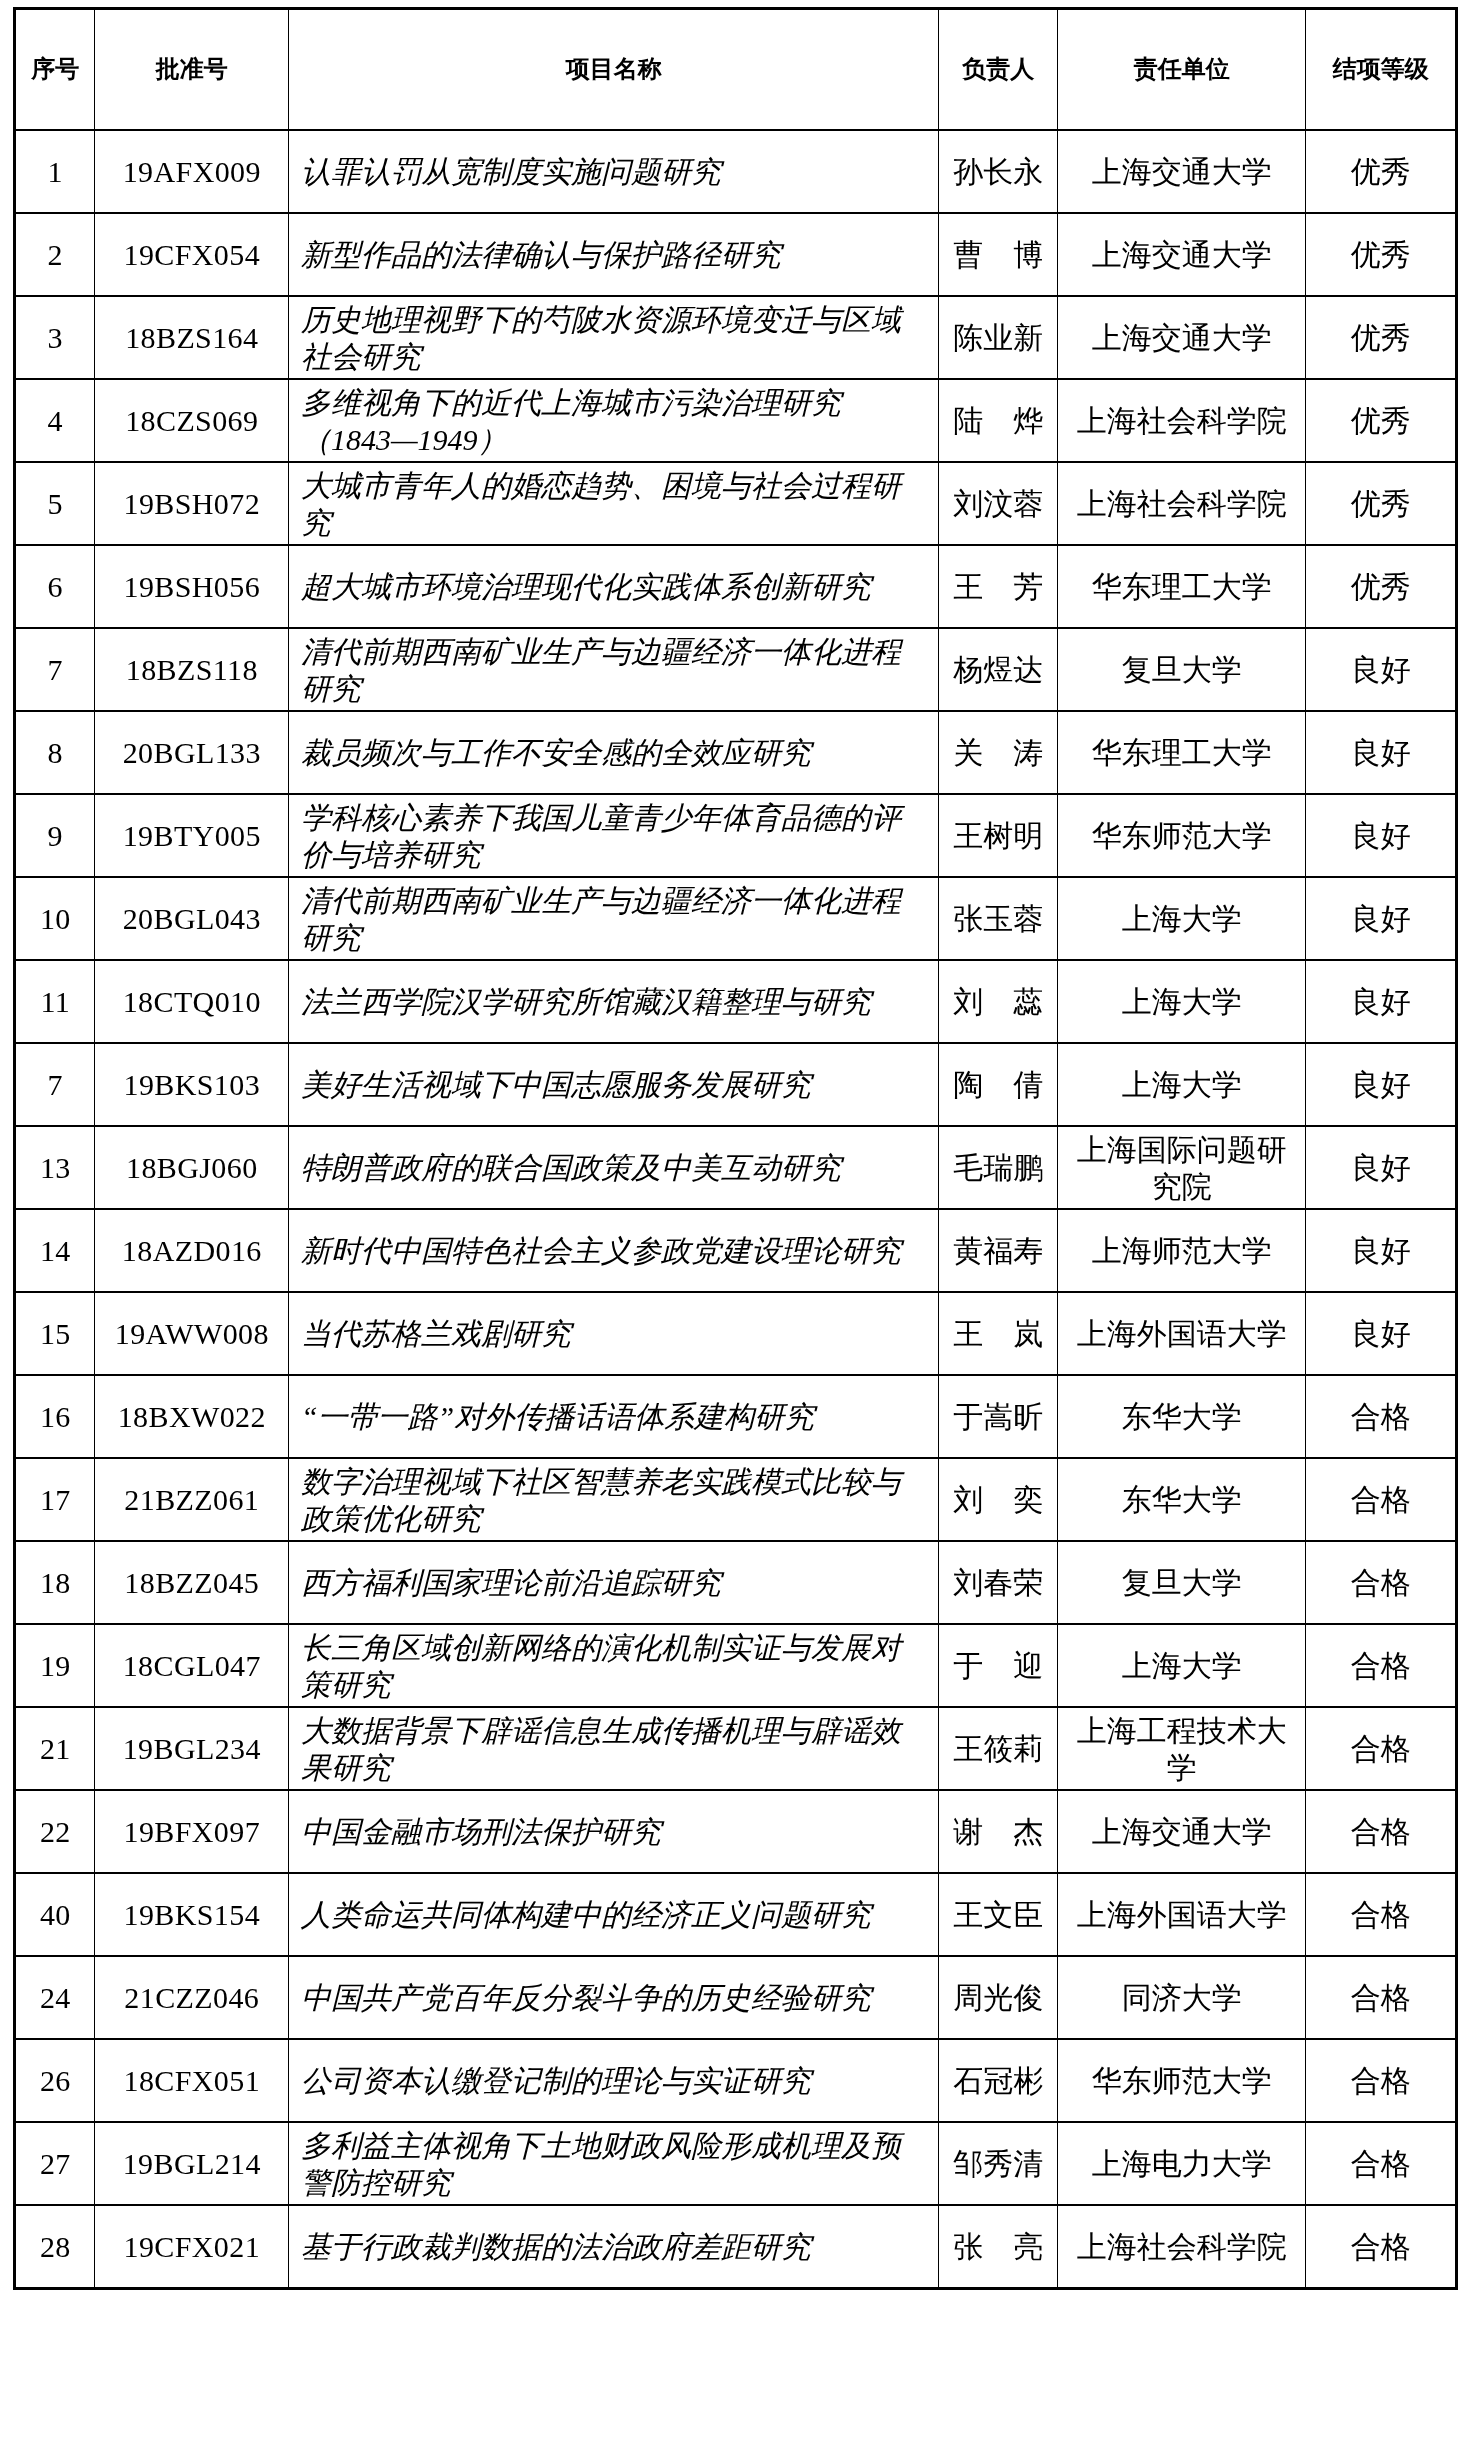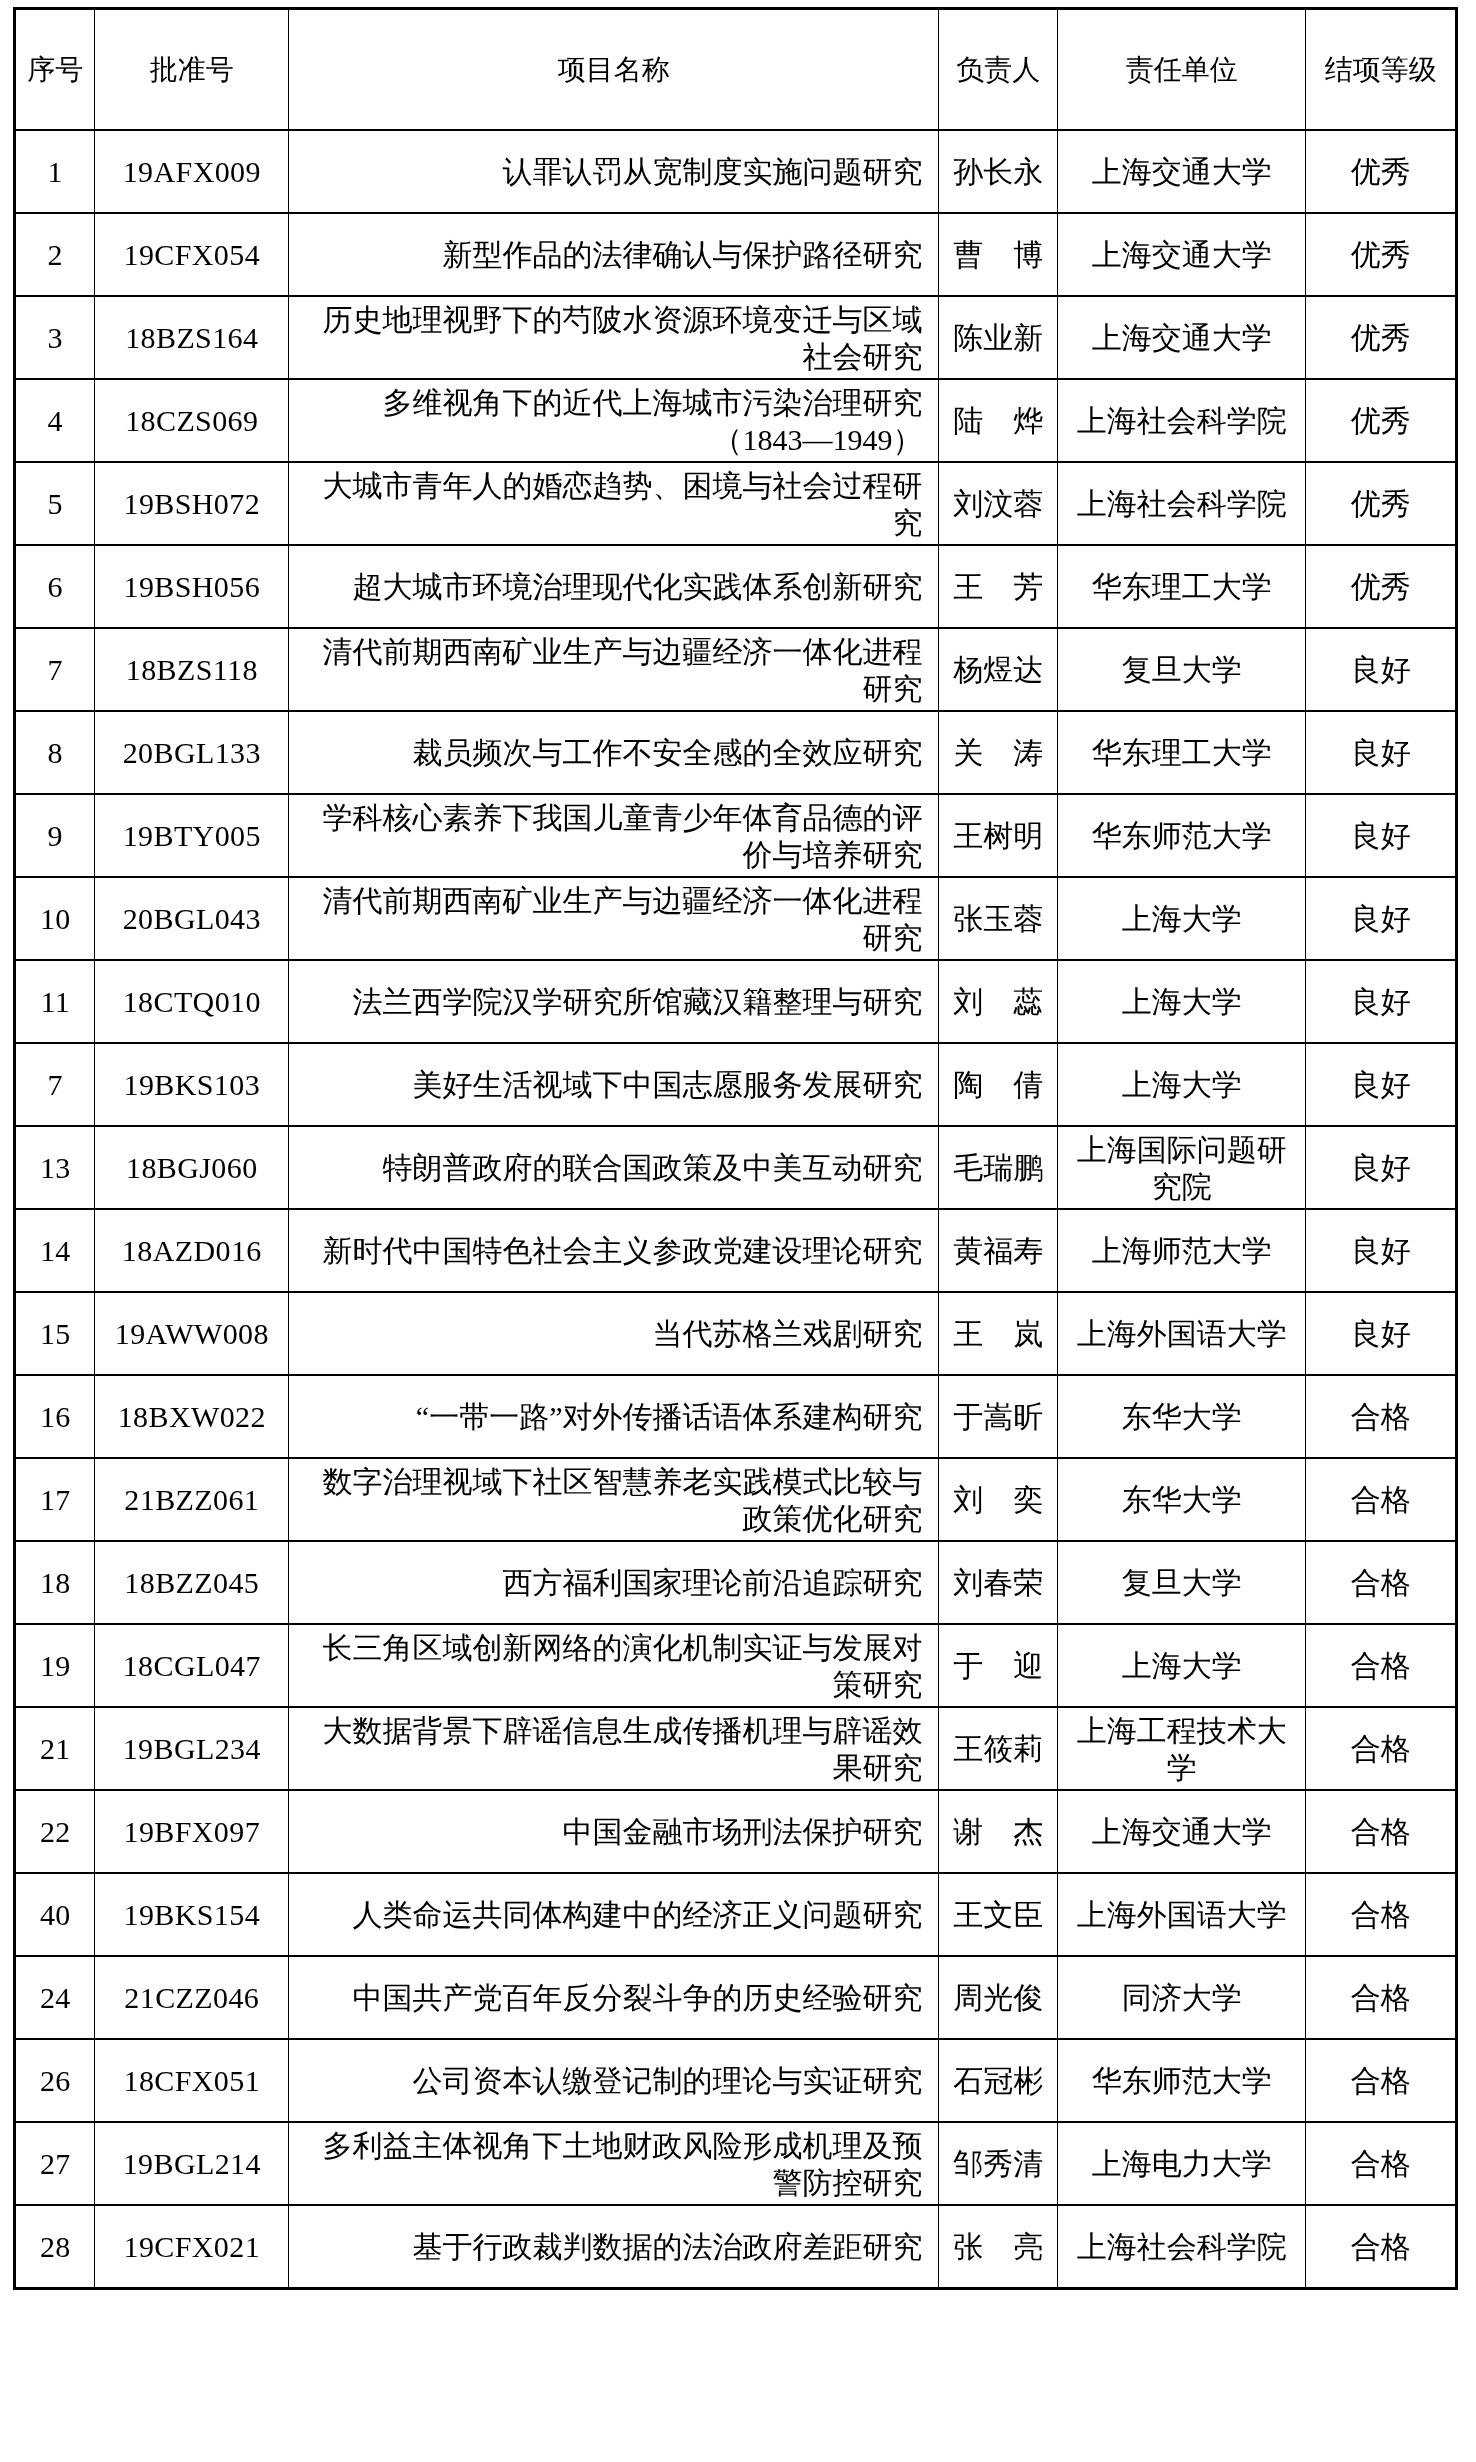--- a/index.html
+++ b/index.html
@@ -40,26 +40,27 @@
     font-size: 30px;
     line-height: 37px;
     padding: 3.3px 6.6px;
     overflow: hidden;
     word-break: normal;
     overflow-wrap: break-word;
   }
   thead tr { height: 122px; }
   tbody tr { height: 83px; }
   th {
-    font-weight: normal;
-    font-size: 28px;
+    font-weight: bold;
+    font-size: 24px;
   }
   td.col-project_name {
-    text-align: right;
+    text-align: left;
     padding: 3.3px 15.8px 3.3px 11.6px;
+    font-style: italic;
   }
   td.col-index,
   td.col-approval_no {
     letter-spacing: 0.4px;
   }
 </style>
 </head>
 <body>
 
 <div class="page">

